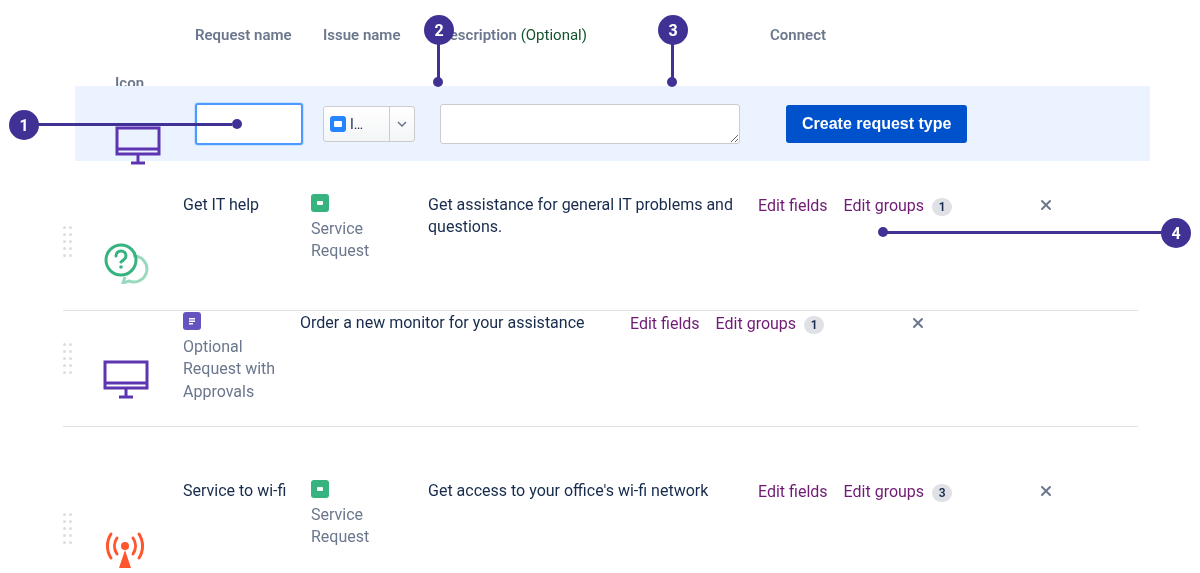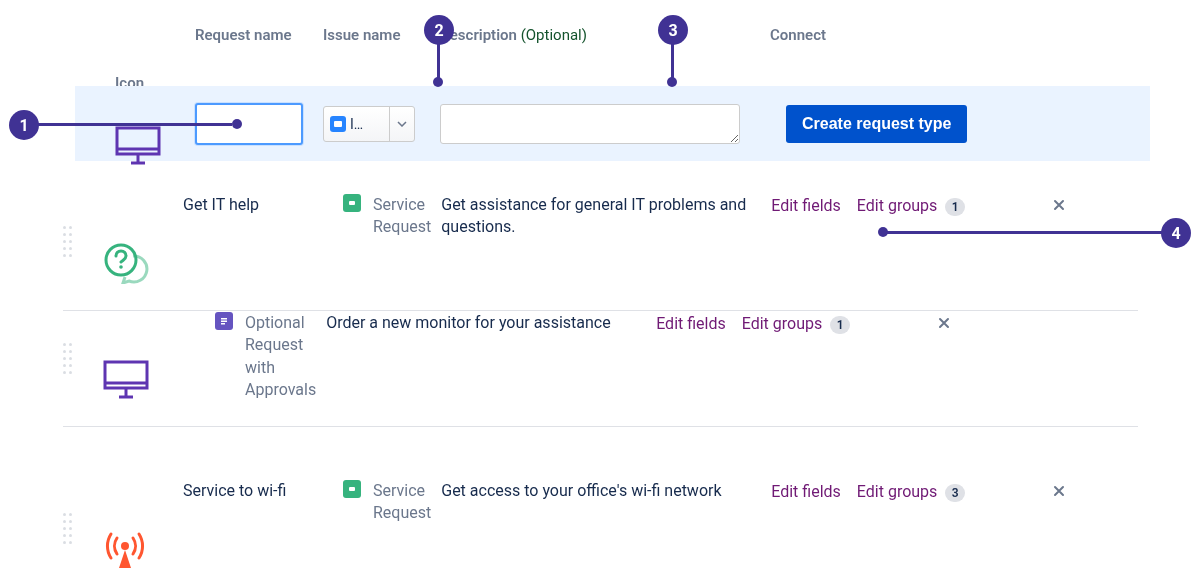--- a/index.html
+++ b/index.html
@@ -123,21 +123,21 @@
   .datarow .drag { left: 0; }
   .datarow .col-icon { padding-left:40px; justify-content:flex-start; align-items:flex-start;}
   .drag-dots { width:10px; height:34px; position:relative; }
   .drag-dots span {
     position:absolute; width:3px; height:3px; background:#97a0af; border-radius:50%;
   }
 
   .name-text, .issue-text, .desc-text, .actions a { font-size:16px; }
   .name-text, .desc-text { color:#172b4d; line-height:1.4; }
   .issue-text { color:#6b778c; line-height:1.4; }
-  .issue-cell { display:flex; flex-direction:row; gap:12px;margin-left:32px; }
+  .issue-cell { display:flex; flex-direction:column; gap:6px; }
   .issue-cell .mini-icon { width:18px; height:18px; }
   .col-actions .actions {
     display:flex; align-items:center; gap:16px; font-size:16px;
     white-space:nowrap;
   }
   .actions a { color:#701a75; text-decoration:none; cursor:pointer; }
   .badge {
     display:inline-flex; align-items:center; justify-content:center;
     min-width:20px; height:18px; border-radius:10px;
     background:#dfe1e6; color:#172b4d; font-size:12px; font-weight:600;

